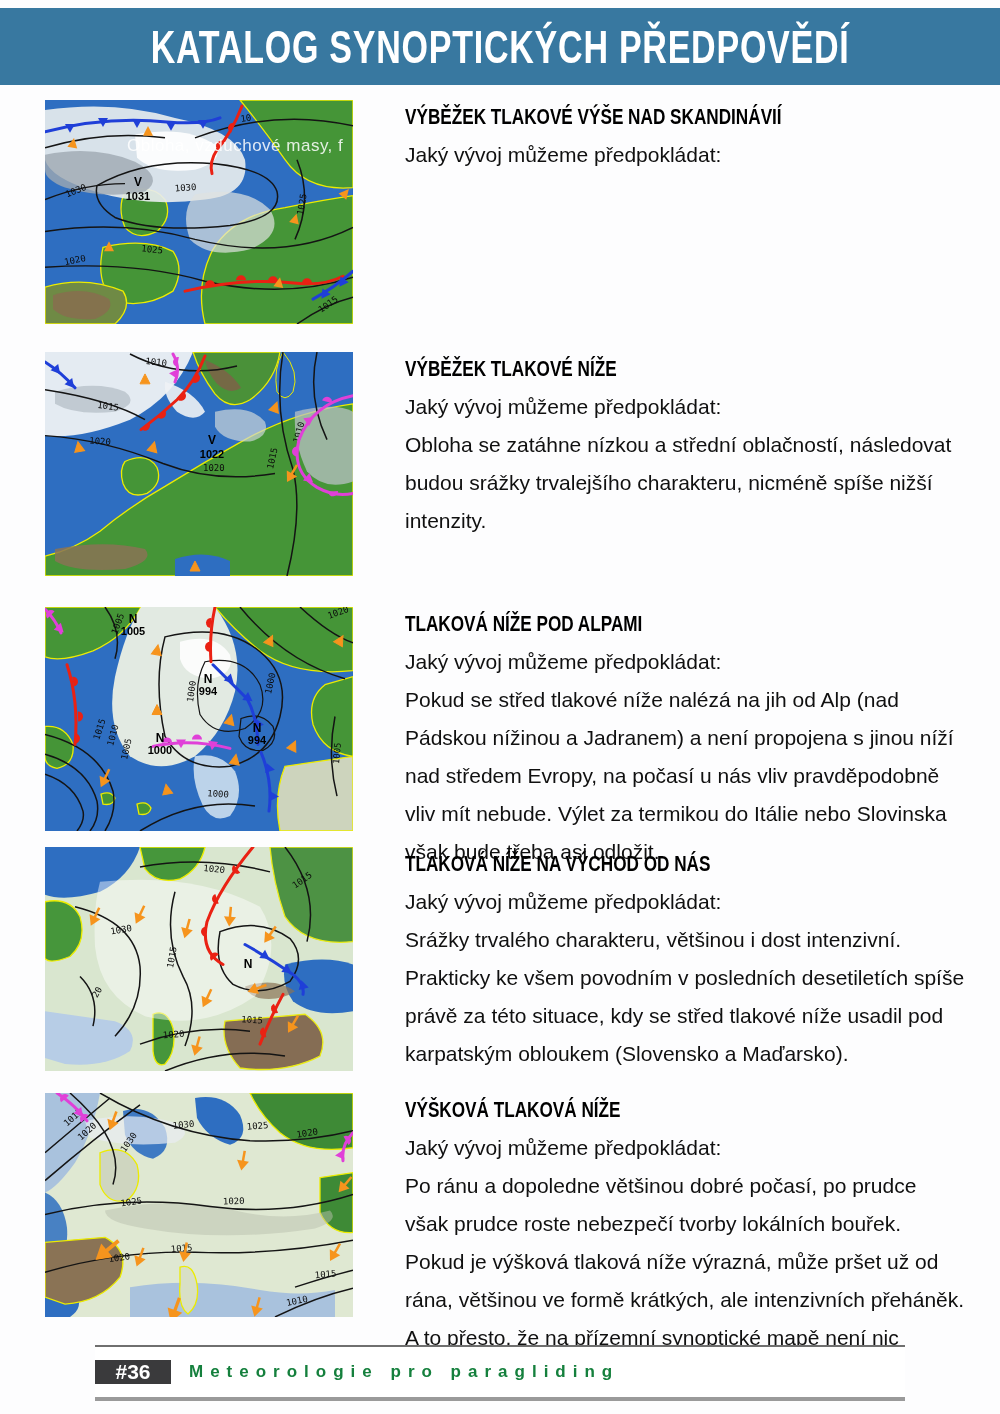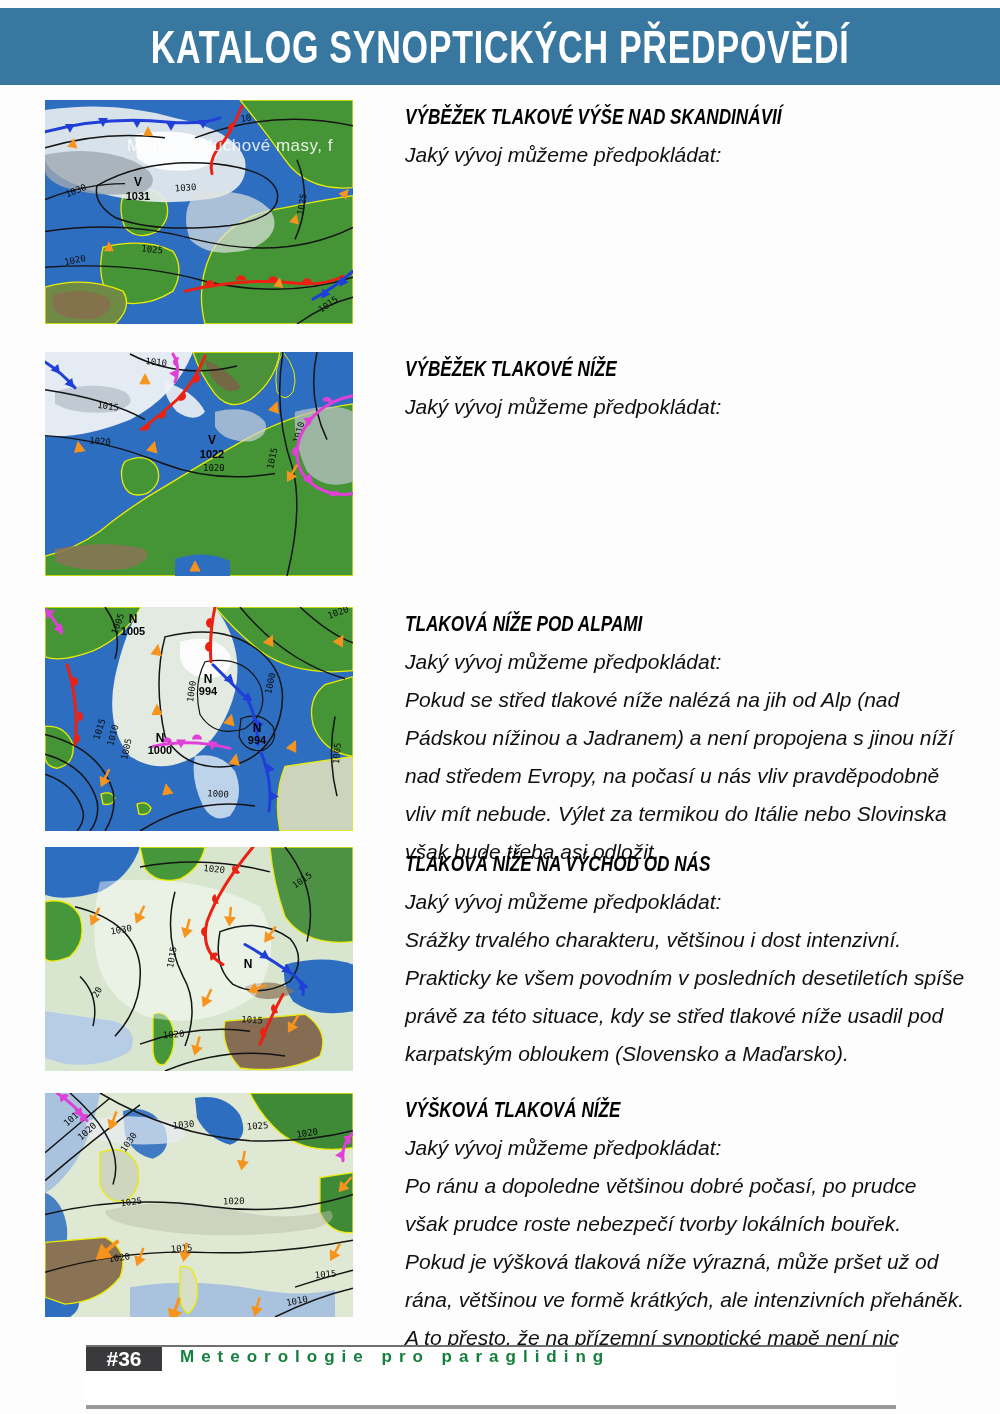--- a/index.html
+++ b/index.html
@@ -12,29 +12,29 @@
   .hdr h1{margin:0;color:#ffffff;font-size:46px;font-weight:bold;white-space:nowrap;
           transform:scaleX(.74);letter-spacing:1px;}
 
   
   .sec{position:absolute;left:45px;width:920px;display:flex;}
   .s1{top:100px}.s2{top:352px}.s3{top:607px}.s4{top:847px}.s5{top:1093px}
   .mapfig{position:relative;width:308px;height:224px;margin:0;flex:0 0 auto;overflow:hidden;}
   .mapfig svg{display:block;width:308px;height:224px;}
   .map-overlay-text{position:absolute;left:82px;top:36px;font-size:17px;
        color:rgba(255,255,255,.85);white-space:nowrap;letter-spacing:.5px;}
-  .txt{margin-left:52px;width:565px;padding-top:4px;color:#101010;font-style:italic;}
+  .txt{margin-left:52px;width:565px;padding-top:4px;color:#101010;}
   .sec-title{margin:0 0 6px 0;font-size:22px;font-weight:bold;white-space:nowrap;
        transform:scaleX(.78);transform-origin:0 50%;color:#000;}
   .lead,.bodytxt{margin:0;font-size:21px;line-height:38px;}
 
   
-  .ftr{position:absolute;left:86px;top:1345px;width:810px;height:64px;box-sizing:border-box;
+  .ftr{position:absolute;left:95px;top:1345px;width:810px;height:56px;box-sizing:border-box;
        background:#ffffff;border-top:2px solid #6f6f6f;border-bottom:4px solid #9a9a9a;
-       display:flex;align-items:flex-start;}
+       display:flex;align-items:center;}
   .ftr .issue{width:76px;background:#3a3a3c;color:#fff;font-weight:bold;font-size:21px;
        display:flex;align-items:center;justify-content:center;}
   .ftr .series{display:flex;align-items:center;margin-left:18px;color:#15803d;
        font-weight:bold;font-size:17px;letter-spacing:7px;white-space:nowrap;}
 
   
   .iso{fill:none;stroke:#141414;stroke-width:1.5;}
   .iso2{fill:none;stroke:#141414;stroke-width:1.2;}
   .ilbl{font:9px "DejaVu Sans Mono",monospace;fill:#0b0b0b;}
   .ctrL{font:bold 12px "Liberation Sans",sans-serif;fill:#000;text-anchor:middle;}
@@ -126,21 +126,21 @@
           <use href="#g-otri" transform="translate(250,120) rotate(15)"></use>
           <use href="#g-otri" transform="translate(64,148)"></use>
           <use href="#g-otri" transform="translate(234,184) rotate(10)"></use>
           <use href="#g-otri" transform="translate(300,94) rotate(40)"></use>
         </g>
         <g>
           <text class="ctrL" x="93" y="86">V</text>
           <text class="ctrV" x="93" y="100">1031</text>
         </g>
       </svg>
-      <div class="map-overlay-text">Mraky, vzduchové masy, f</div>
+      <div class="map-overlay-text">Obloha, vzduchové masy, f</div>
     </figure>
     <div class="txt">
       <h2 class="sec-title">VÝBĚŽEK TLAKOVÉ VÝŠE NAD SKANDINÁVIÍ</h2>
       <p class="lead">Jaký vývoj můžeme předpokládat:</p>
     </div>
   </section>
 
   <section class="sec s2">
     <figure class="mapfig">
       <svg viewBox="0 0 308 225" preserveAspectRatio="none">
@@ -207,20 +207,21 @@
         </g>
         <g>
           <text class="ctrL" x="167" y="92">V</text>
           <text class="ctrV" x="167" y="106">1022</text>
         </g>
       </svg>
     </figure>
     <div class="txt">
       <h2 class="sec-title">VÝBĚŽEK TLAKOVÉ NÍŽE</h2>
       <p class="lead">Jaký vývoj můžeme předpokládat:</p>
+      <p class="bodytxt">Obloha se zatáhne nízkou a střední oblačností, následovat budou srážky trvalejšího charakteru, nicméně spíše nižší intenzity.</p>
     </div>
   </section>
 
   <section class="sec s3">
     <figure class="mapfig">
       <svg viewBox="0 0 308 225" preserveAspectRatio="none">
         <rect width="308" height="225" fill="#2e6ec1"></rect>
         <g fill="#459537" stroke="#ecec00" stroke-width="1.3">
           <path d="M0,0 L96,0 Q80,30 48,44 Q16,56 0,50 Z"></path>
           <path d="M170,0 L308,0 L308,64 Q250,70 215,44 Q190,24 170,0 Z"></path>

